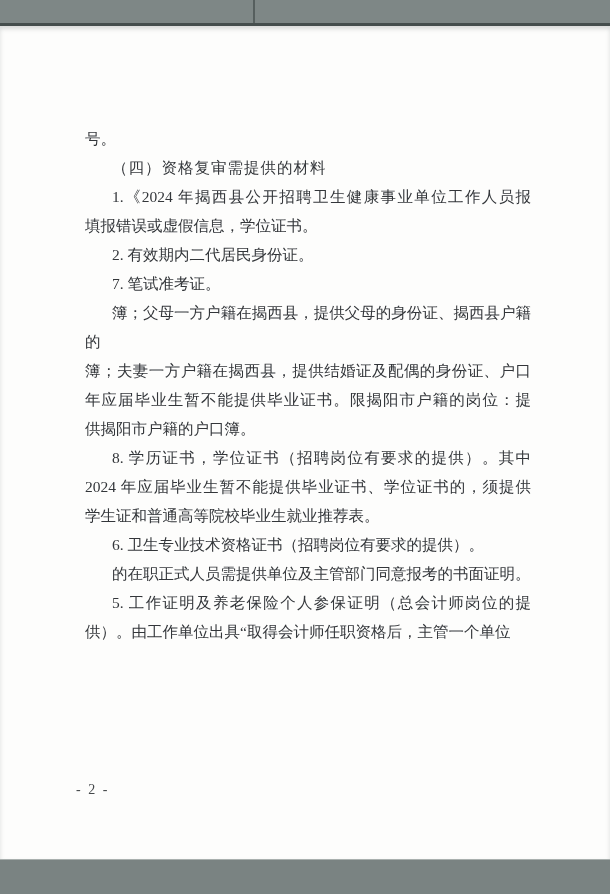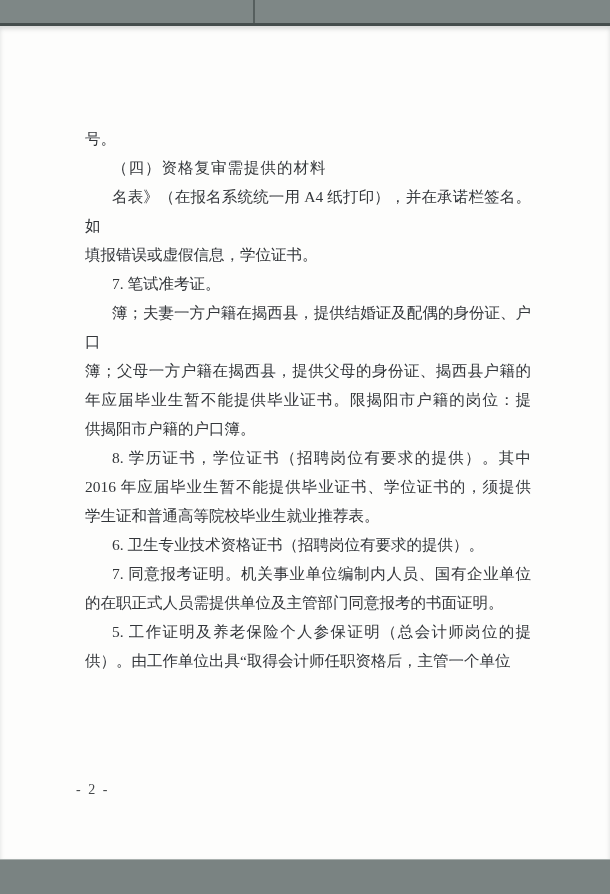--- a/index.html
+++ b/index.html
@@ -92,42 +92,44 @@
 
   <div class="page">
     <div class="text-block" id="text-block">
         <div class="para">
           <div class="line last">号。</div>
         </div>
         <div class="para heading indent">
           <div class="line last">（四）资格复审需提供的材料</div>
         </div>
         <div class="para indent">
-          <div class="line">名表》（在报名系统统一用 A4 纸打印），并在承诺栏签名。如</div>
+          <div class="line">1.《2024 年揭西县公开招聘卫生健康事业单位工作人员报</div>
           <div class="line last">填报错误或虚假信息，学位证书。</div>
+        </div>
+        <div class="para indent">
+          <div class="line last">2. 有效期内二代居民身份证。</div>
         </div>
         <div class="para indent">
           <div class="line last">7. 笔试准考证。</div>
         </div>
         <div class="para indent">
+          <div class="line">簿；父母一方户籍在揭西县，提供父母的身份证、揭西县户籍的</div>
           <div class="line">簿；夫妻一方户籍在揭西县，提供结婚证及配偶的身份证、户口</div>
-          <div class="line">簿；父母一方户籍在揭西县，提供父母的身份证、揭西县户籍的</div>
           <div class="line">年应届毕业生暂不能提供毕业证书。限揭阳市户籍的岗位：提</div>
           <div class="line last">供揭阳市户籍的户口簿。</div>
         </div>
         <div class="para indent">
           <div class="line">8. 学历证书，学位证书（招聘岗位有要求的提供）。其中</div>
-          <div class="line">2016 年应届毕业生暂不能提供毕业证书、学位证书的，须提供</div>
+          <div class="line">2024 年应届毕业生暂不能提供毕业证书、学位证书的，须提供</div>
           <div class="line last">学生证和普通高等院校毕业生就业推荐表。</div>
         </div>
         <div class="para indent">
           <div class="line last">6. 卫生专业技术资格证书（招聘岗位有要求的提供）。</div>
         </div>
         <div class="para indent">
-          <div class="line">7. 同意报考证明。机关事业单位编制内人员、国有企业单位</div>
           <div class="line last">的在职正式人员需提供单位及主管部门同意报考的书面证明。</div>
         </div>
         <div class="para indent">
           <div class="line">5. 工作证明及养老保险个人参保证明（总会计师岗位的提</div>
           <div class="line last">供）。由工作单位出具“取得会计师任职资格后，主管一个单位</div>
         </div>
       </div>
     <div class="page-number">- 2 -</div>
   </div>
 

